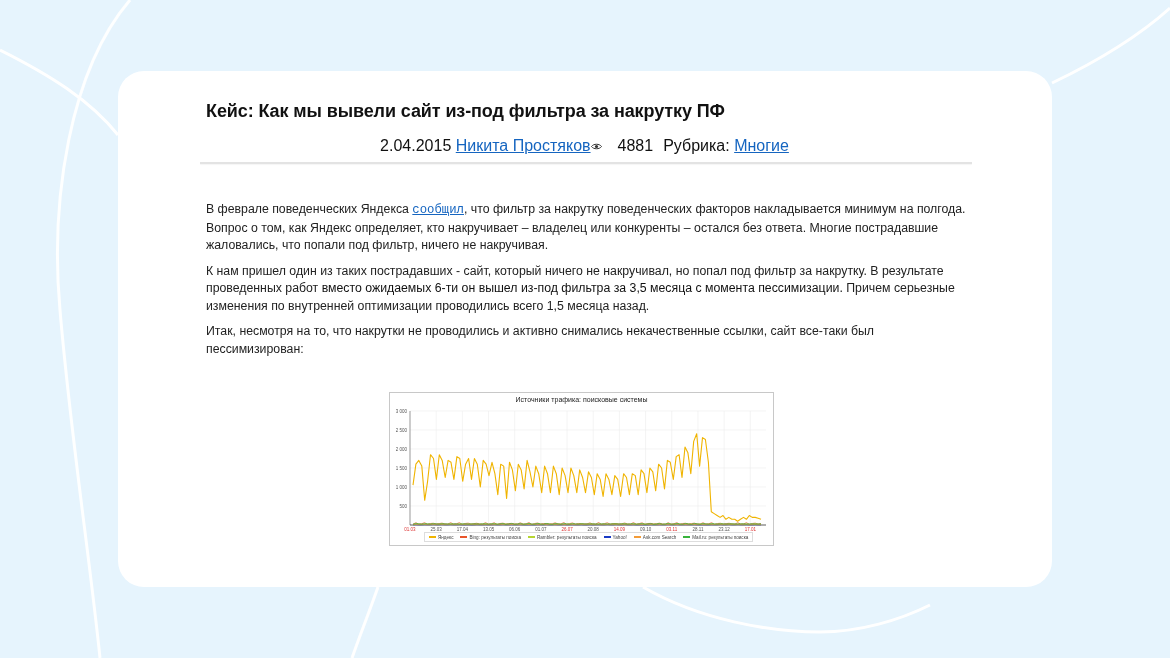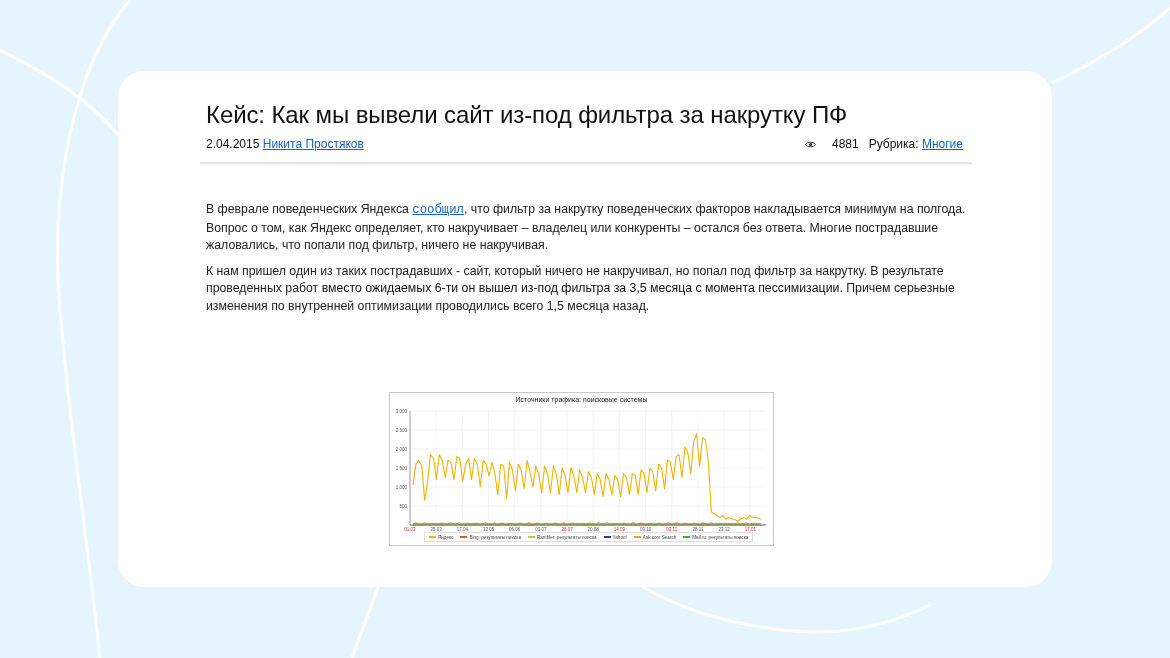--- a/index.html
+++ b/index.html
@@ -21,34 +21,34 @@
   }
   .article {
     position: absolute;
     left: 200px; top: 71px;
     width: 772px;
     z-index: 2;
   }
   .title {
     position: absolute;
     left: 6px; top: 30px;
-    font-size: 24px;
-    font-weight: 400;
+    font-size: 18px;
+    font-weight: 700;
     color: #111;
     letter-spacing: -0.1px;
     white-space: nowrap;
   }
   .meta {
     position: absolute;
     left: 6px; top: 66px;
     width: 757px;
-    font-size: 12px;
+    font-size: 16px;
     color: #111;
     display: flex;
-    justify-content: space-between;
+    justify-content: center;
   }
   .meta a { color: #1565c0; text-decoration: underline; }
   .meta-right { display: flex; align-items: center; gap: 10px; }
   .views { display: flex; align-items: center; gap: 16px; }
   .divider {
     position: absolute;
     left: 0; top: 91px;
     width: 772px; height: 2px;
     background: #e3e3e3;
     box-shadow: 0 1px 1px rgba(0,0,0,0.04);
@@ -126,20 +126,21 @@
         <a href="#">Многие</a>
       </span>
     </div>
   </div>
 
   <div class="divider"></div>
 
   <div class="body-text">
     <p><span>В феврале поведенческих Яндекса </span><a href="#">сообщил</a><span>, что фильтр за накрутку поведенческих факторов накладывается минимум на полгода. Вопрос о том, как Яндекс определяет, кто накручивает – владелец или конкуренты – остался без ответа. Многие пострадавшие жаловались, что попали под фильтр, ничего не накручивая.</span></p>
     <p><span>К нам пришел один из таких пострадавших - сайт, который ничего не накручивал, но попал под фильтр за накрутку. В результате проведенных работ </span><b>вместо ожидаемых 6-ти он вышел из-под фильтра за 3,5 месяца с момента пессимизации.</b><span> Причем серьезные изменения по внутренней оптимизации проводились всего 1,5 месяца назад.</span></p>
+    <p>Итак, несмотря на то, что накрутки не проводились и активно снимались некачественные ссылки, сайт все-таки был пессимизирован:</p>
   </div>
 </div>
 
 <div class="chart-wrap">
   <div class="chart-title">Источники трафика: поисковые системы</div>
   <svg id="chart-svg" width="385" height="154" style="position:absolute;left:0;top:0;">
       <line x1="20" x2="376" y1="113" y2="113" stroke="#ececec" stroke-width="0.6"></line>
       <text x="17" y="114.5" font-size="4.5" fill="#555" text-anchor="end">500</text>
       <line x1="20" x2="376" y1="94" y2="94" stroke="#ececec" stroke-width="0.6"></line>
       <text x="17" y="95.5" font-size="4.5" fill="#555" text-anchor="end">1 000</text>

